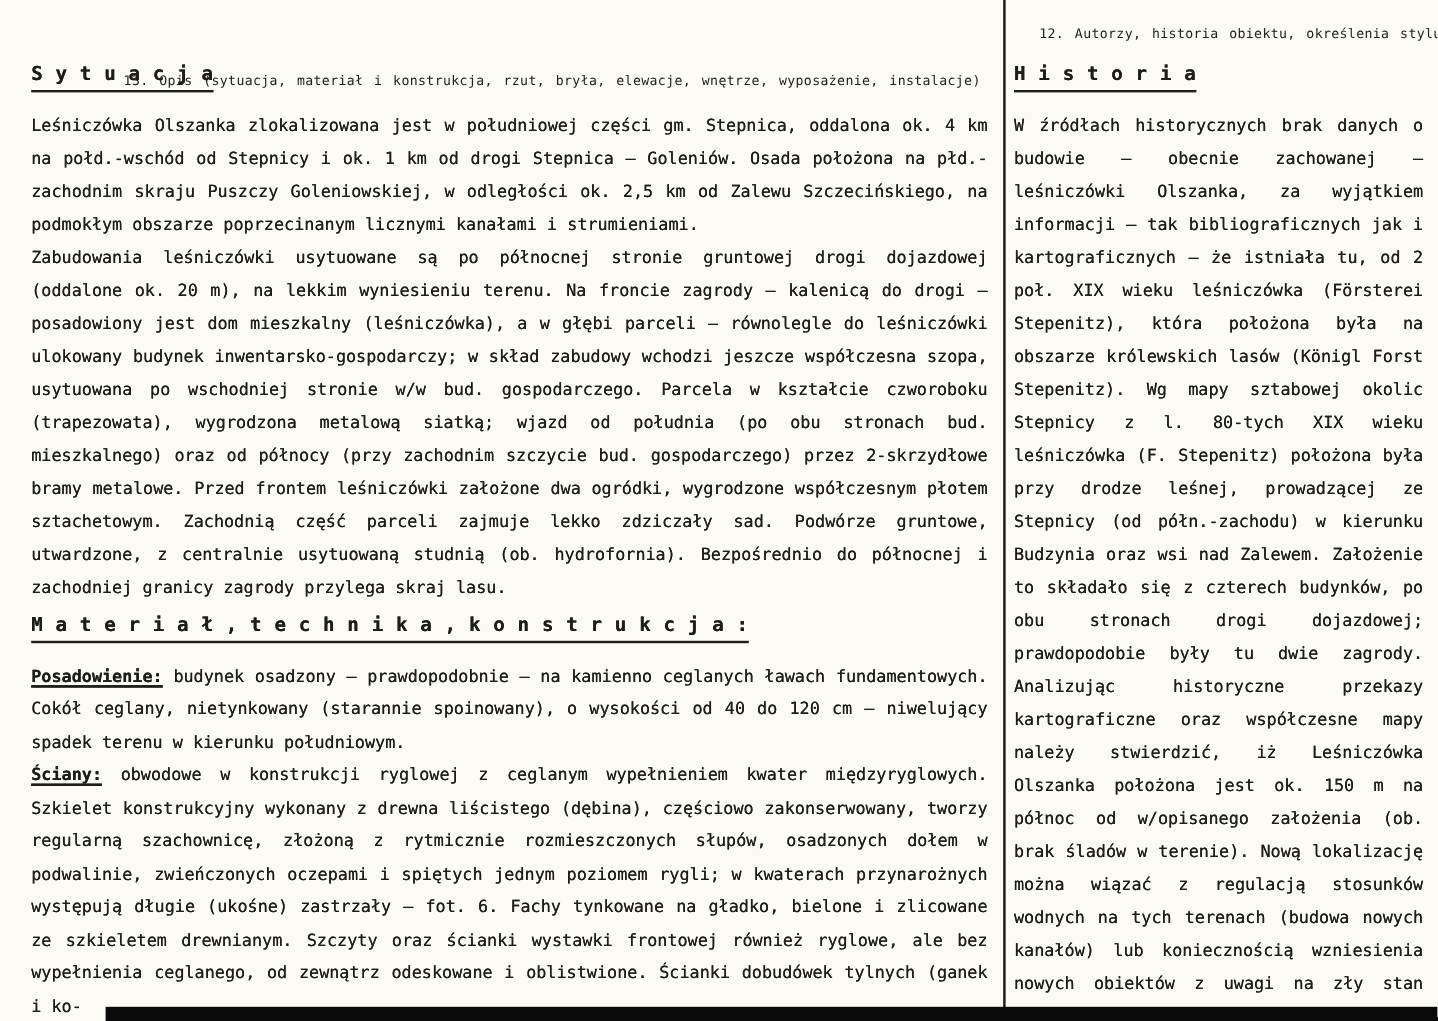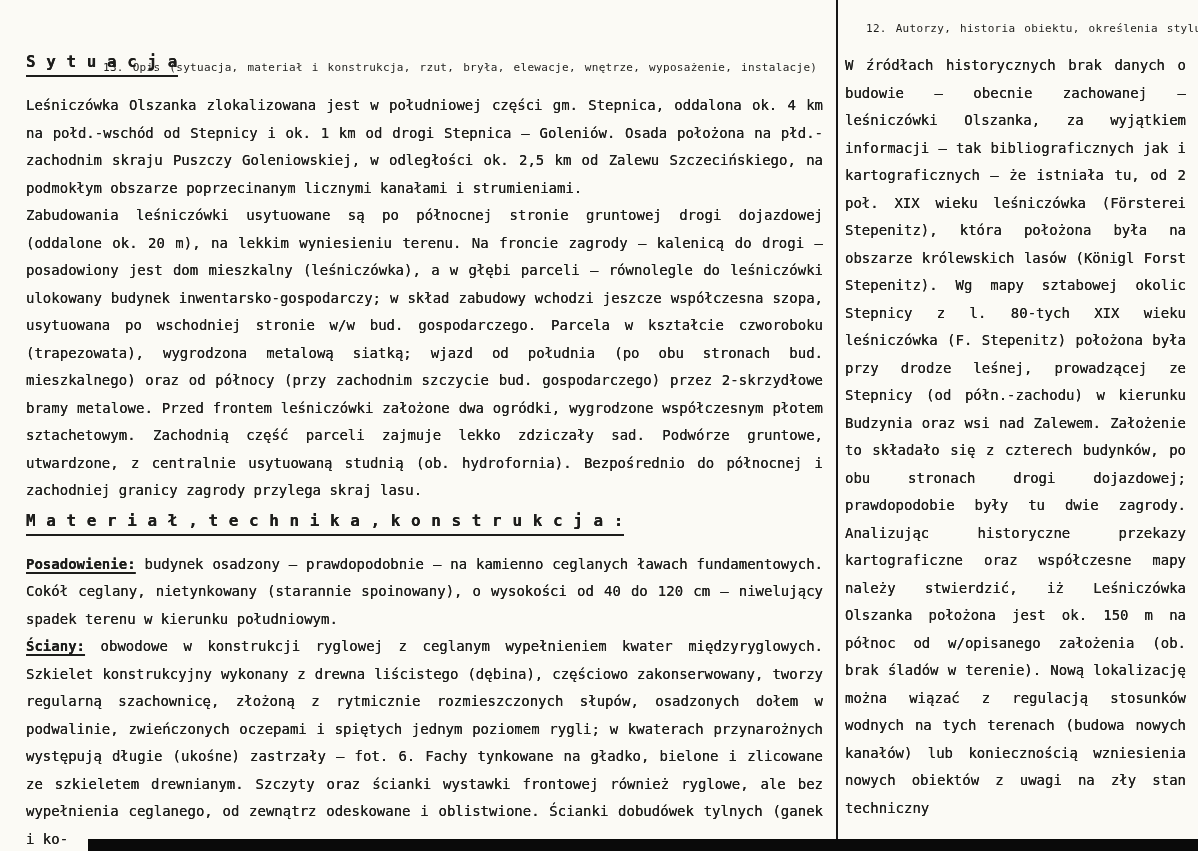--- a/index.html
+++ b/index.html
@@ -94,20 +94,21 @@
 
     <p class="para"><span class="lead">Posadowienie:</span> <span>budynek osadzony – prawdopodobnie – na kamienno ceglanych ławach fundamentowych. Cokół ceglany, nietynkowany (starannie spoinowany), o wysokości od 40 do 120 cm – niwelujący spadek terenu w kierunku południowym.</span></p>
 
     <p class="para"><span class="lead">Ściany:</span> <span>obwodowe w konstrukcji ryglowej z ceglanym wypełnieniem kwater międzyryglowych. Szkielet konstrukcyjny wykonany z drewna liścistego (dębina), częściowo zakonserwowany, tworzy regularną szachownicę, złożoną z rytmicznie rozmieszczonych słupów, osadzonych dołem w podwalinie, zwieńczonych oczepami i spiętych jednym poziomem rygli; w kwaterach przynarożnych występują długie (ukośne) zastrzały – fot. 6. Fachy tynkowane na gładko, bielone i zlicowane ze szkieletem drewnianym. Szczyty oraz ścianki wystawki frontowej również ryglowe, ale bez wypełnienia ceglanego, od zewnątrz odeskowane i oblistwione. Ścianki dobudówek tylnych (ganek i ko-</span></p>
 
   </div>
 
   <div class="divider"></div>
 
   <div class="column" id="right-col">
+    <div class="sec-title"><span class="u">H i s t o r i a</span></div>
 
     <p class="para">W źródłach historycznych brak danych o budowie – obecnie zachowanej – leśniczówki Olszanka, za wyjątkiem informacji – tak bibliograficznych jak i kartograficznych – że istniała tu, od 2 poł. XIX wieku leśniczówka (Försterei Stepenitz), która położona była na obszarze królewskich lasów (Königl Forst Stepenitz). Wg mapy sztabowej okolic Stepnicy z l. 80-tych XIX wieku leśniczówka (F. Stepenitz) położona była przy drodze leśnej, prowadzącej ze Stepnicy (od półn.-zachodu) w kierunku Budzynia oraz wsi nad Zalewem. Założenie to składało się z czterech budynków, po obu stronach drogi dojazdowej; prawdopodobie były tu dwie zagrody. Analizując historyczne przekazy kartograficzne oraz współczesne mapy należy stwierdzić, iż Leśniczówka Olszanka położona jest ok. 150 m na północ od w/opisanego założenia (ob. brak śladów w terenie). Nową lokalizację można wiązać z regulacją stosunków wodnych na tych terenach (budowa nowych kanałów) lub koniecznością wzniesienia nowych obiektów z uwagi na zły stan techniczny</p>
 
   </div>
 
   <div class="bottom-bar"></div>
 
 </div>
 
 </body></html>

